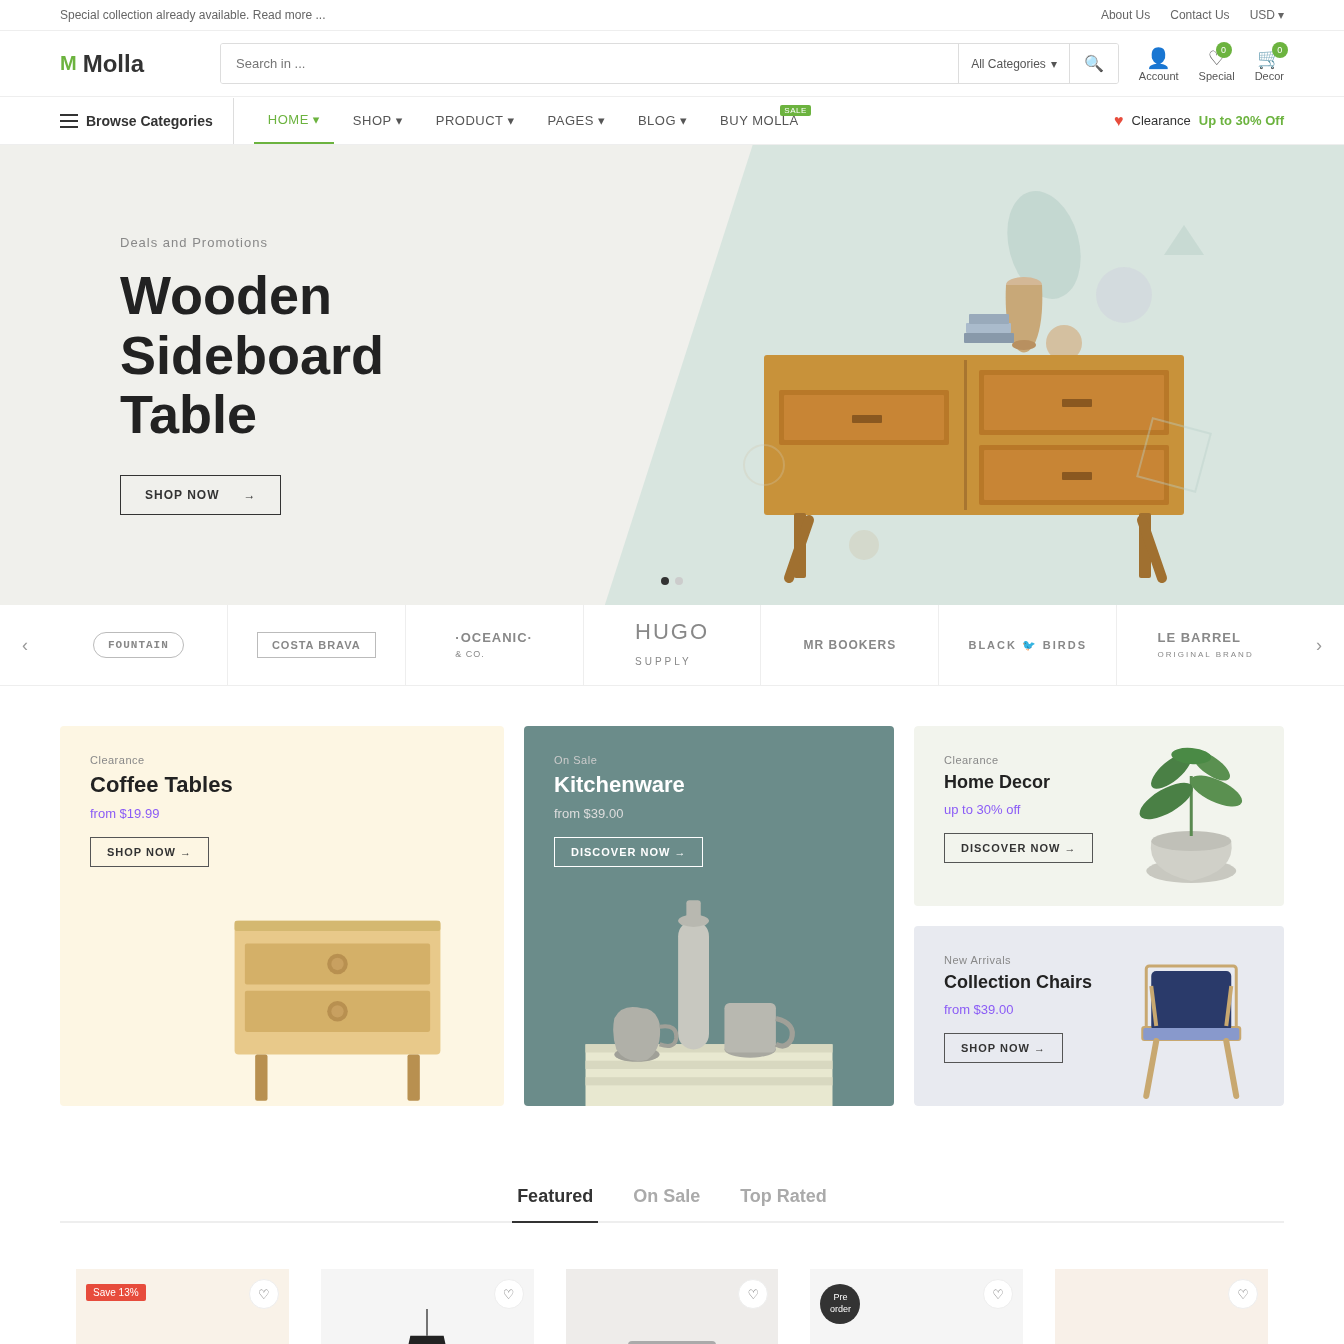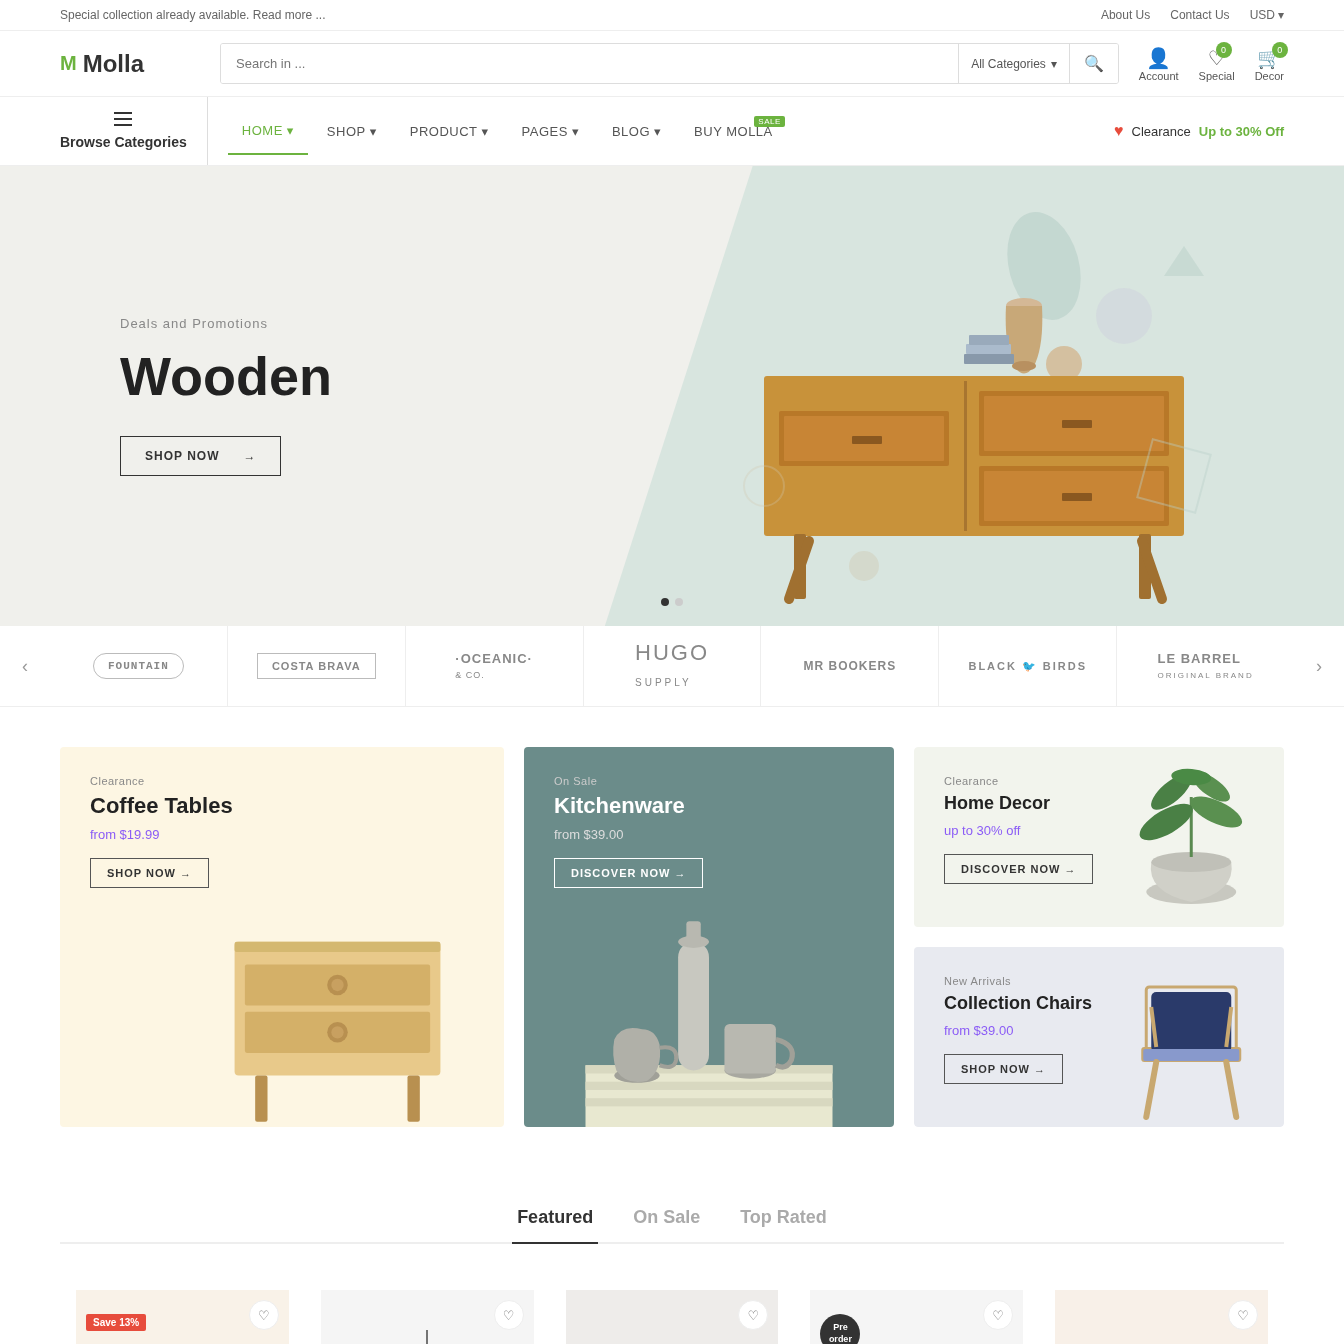--- a/index.html
+++ b/index.html
@@ -96,21 +96,20 @@
       align-items: center;
       gap: 8px;
       padding: 15px 0;
       font-size: 14px;
       font-weight: 600;
       color: #333;
       cursor: pointer;
       padding-right: 20px;
       border-right: 1px solid #ddd;
       margin-right: 20px;
-      flex-direction: column;
     }
     .nav-links { display: flex; gap: 5px; flex: 1; }
     .nav-link {
       padding: 15px 14px;
       font-size: 13px;
       font-weight: 500;
       color: #555;
       cursor: pointer;
       display: flex;
       align-items: center;
@@ -320,28 +319,28 @@
       height: 200px;
       display: flex;
       align-items: center;
       justify-content: center;
       position: relative;
       overflow: hidden;
       margin-bottom: 12px;
     }
     .product-badge {
       position: absolute;
-      top: 24px;
+      top: 15px;
       left: 10px;
       background: #e74c3c;
       color: #fff;
       font-size: 10px;
       padding: 3px 7px;
       border-radius: 2px;
-      font-weight: 700;
+      font-weight: 400;
     }
     .product-badge.preorder { background: #333; }
     .product-actions {
       position: absolute;
       top: 10px;
       right: 10px;
       display: flex;
       flex-direction: column;
       gap: 6px;
     }
@@ -459,20 +458,21 @@
   </div>
 </div>
 
 <div class="hero">
   <div class="hero-bg-shape"></div>
 
   <div class="hero-content">
     <div class="hero-subtitle">Deals and Promotions</div>
     <h1 class="hero-title">
       <span>Wooden</span><br>
+      <span>Sideboard Table</span>
     </h1>
     <button class="hero-btn">
       <span>SHOP NOW</span>
       <span>→</span>
     </button>
   </div>
 
   <div class="hero-image">
     <svg viewBox="0 0 600 420" width="600" height="420" xmlns="http://www.w3.org/2000/svg">
 

